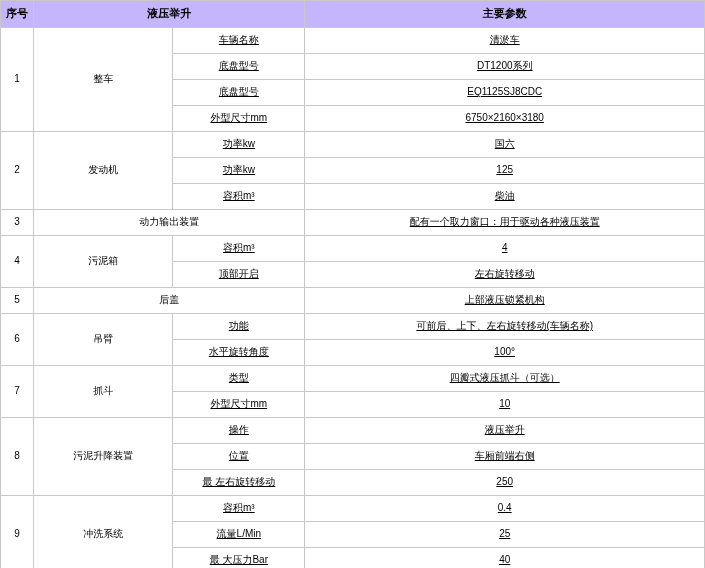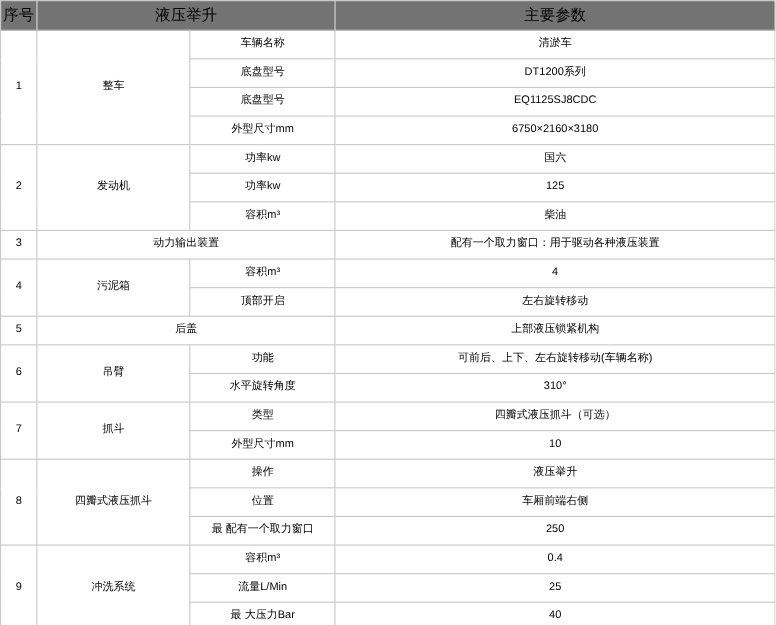--- a/index.html
+++ b/index.html
@@ -20,33 +20,33 @@
     border: 1px solid #c8c8c8;
     text-align: center;
     vertical-align: middle;
     font-weight: normal;
     font-size: 10px;
     padding: 2px 1px;
     line-height: 1.25;
     word-break: break-all;
   }
   #spec-table thead th {
-    background: #737373;
-    font-size: 14px;
-    font-weight: normal;
+    background: #c4b5fd;
+    font-size: 11px;
+    font-weight: bold;
     height: 22px;
   }
   .col-idx { width: 33px; }
   .col-cat { width: 139px; }
   .col-item { width: 132px; }
   .col-val { width: 399px; }
   .cell-idx { font-size: 10px; }
   .cell-cat { font-size: 10px; }
-  .cell-item { font-size: 10px; }
-  .cell-val { font-size: 10px; }
+  .cell-item { font-size: 10px; text-decoration: underline; }
+  .cell-val { font-size: 10px; text-decoration: underline; }
   .r26 { height: 26px; }
 </style>
 </head>
 <body>
 
 <table id="spec-table">
   <colgroup>
     <col class="col-idx">
     <col class="col-cat">
     <col class="col-item">
@@ -113,44 +113,44 @@
         <td class="cell-val">上部液压锁紧机构</td>
       </tr>
       <tr class="r26">
         <td class="cell-idx" rowspan="2">6</td>
         <td class="cell-cat" rowspan="2">吊臂</td>
         <td class="cell-item">功能</td>
         <td class="cell-val">可前后、上下、左右旋转移动(车辆名称)</td>
       </tr>
       <tr class="r26">
         <td class="cell-item">水平旋转角度</td>
-        <td class="cell-val">310°</td>
+        <td class="cell-val">100°</td>
       </tr>
       <tr class="r26">
         <td class="cell-idx" rowspan="2">7</td>
         <td class="cell-cat" rowspan="2">抓斗</td>
         <td class="cell-item">类型</td>
         <td class="cell-val">四瓣式液压抓斗（可选）</td>
       </tr>
       <tr class="r26">
         <td class="cell-item">外型尺寸mm</td>
         <td class="cell-val">10</td>
       </tr>
       <tr class="r26">
         <td class="cell-idx" rowspan="3">8</td>
-        <td class="cell-cat" rowspan="3">四瓣式液压抓斗</td>
+        <td class="cell-cat" rowspan="3">污泥升降装置</td>
         <td class="cell-item">操作</td>
         <td class="cell-val">液压举升</td>
       </tr>
       <tr class="r26">
         <td class="cell-item">位置</td>
         <td class="cell-val">车厢前端右侧</td>
       </tr>
       <tr class="r26">
-        <td class="cell-item">最 配有一个取力窗口</td>
+        <td class="cell-item">最 左右旋转移动</td>
         <td class="cell-val">250</td>
       </tr>
       <tr class="r26">
         <td class="cell-idx" rowspan="3">9</td>
         <td class="cell-cat" rowspan="3">冲洗系统</td>
         <td class="cell-item">容积m³</td>
         <td class="cell-val">0.4</td>
       </tr>
       <tr class="r26">
         <td class="cell-item">流量L/Min</td>

